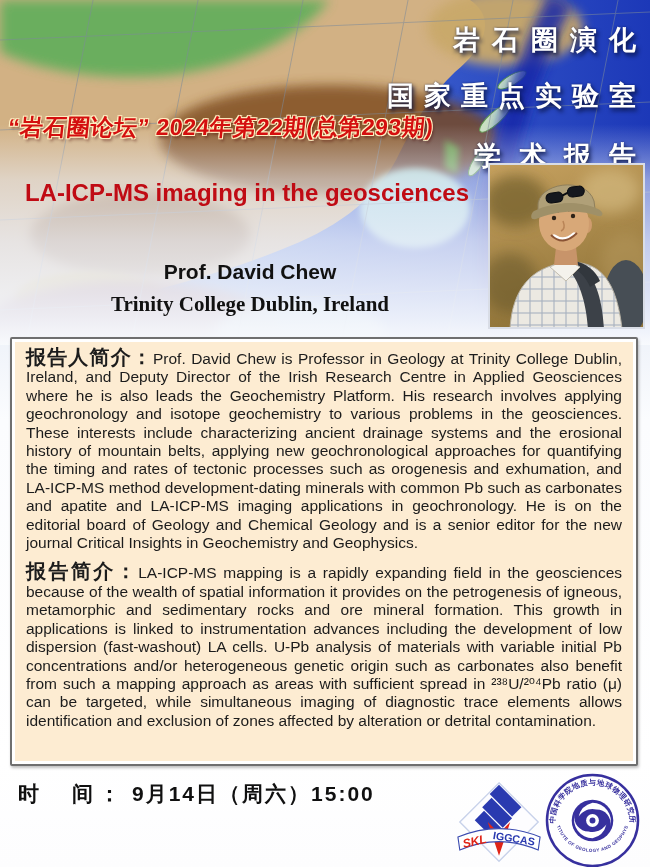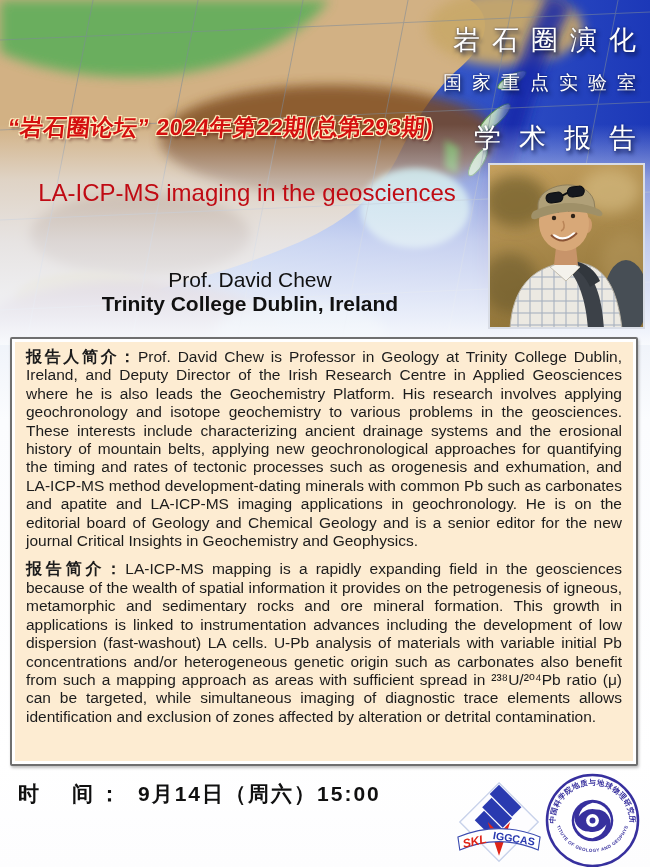--- a/index.html
+++ b/index.html
@@ -6,47 +6,47 @@
   .poster{
     position:relative;width:650px;height:867px;overflow:hidden;margin:0 auto;
     font-family:"Liberation Sans","DejaVu Sans",sans-serif;
     background:linear-gradient(180deg,#e8edf7 0px,#eef2f9 330px,#fbfcfe 420px,#ffffff 760px,#fdfdfe 867px);
   }
   .map-wrap{position:absolute;top:0;left:0;width:650px;height:345px;}
   .map-wrap svg{display:block;}
   .map-fade{position:absolute;top:0;left:0;width:650px;height:345px;
     background:linear-gradient(180deg,rgba(236,240,250,0) 0%,rgba(236,240,250,0) 36%,
       rgba(234,239,250,.55) 52%,rgba(236,240,250,.8) 70%,rgba(243,246,252,.95) 92%,#f8fafd 100%);}
-  .lab-block{position:absolute;top:22px;right:14px;text-align:right;color:#fff;font-weight:normal;
+  .lab-block{position:absolute;top:22px;right:14px;text-align:right;color:#fff;font-weight:bold;
     text-shadow:2px 3px 4px rgba(8,18,64,.9),0 0 2px rgba(8,18,64,.6);}
   .lab-line1{font-size:27px;letter-spacing:12px;margin-right:-12px;}
-  .lab-line2{font-size:19px;letter-spacing:10px;margin-right:-10px;margin-top:12px;text-align:right;}
+  .lab-line2{font-size:27px;letter-spacing:10px;margin-right:-10px;margin-top:20px;text-align:right;}
   .lab-line3{font-size:27px;letter-spacing:18px;margin-right:-18px;margin-top:24px;}
   .banner{position:absolute;top:112px;left:8px;width:480px;font-size:23px;font-weight:bold;
     color:var(--banner-red,#d40f0f);transform:skewX(-6deg);letter-spacing:.5px;white-space:nowrap;
     text-shadow:-1px -1px 0 var(--banner-outline,#ffefc2),1px -1px 0 var(--banner-outline,#ffefc2),
       -1px 1px 0 var(--banner-outline,#ffefc2),1px 1px 0 var(--banner-outline,#ffefc2),
       2px 3px 3px rgba(70,0,0,.45);}
   .talk-title{position:absolute;top:176px;left:12px;width:470px;text-align:center;
-    color:var(--title-red,#c00b14);font-weight:normal;font-size:24px;line-height:33px;}
-  .speaker{position:absolute;top:268px;left:0;width:500px;text-align:center;
-    font-size:21px;font-weight:normal;color:#111;}
+    color:var(--title-red,#c00b14);font-weight:bold;font-size:24px;line-height:33px;}
+  .speaker{position:absolute;top:260px;left:0;width:500px;text-align:center;
+    font-size:21px;font-weight:bold;color:#111;}
   .affiliation{position:absolute;top:292px;left:0;width:500px;text-align:center;
-    font-size:21px;font-weight:bold;color:#111;}
+    font-size:21px;font-weight:bold;color:#111;font-family:Liberation Serif, serif;}
   .photo{position:absolute;top:163px;left:488px;width:157px;height:166px;}
   .infobox{position:absolute;top:337px;left:10px;width:628px;height:429px;box-sizing:border-box;
     background:var(--box-bg,#fdecd2);border:2px solid var(--box-border,#6f6f6f);border-radius:2px;
     box-shadow:inset 0 0 0 3px #ffffff,1px 2px 3px rgba(0,0,0,.25);padding:9px 14px 6px 14px;}
   .infobox p{margin:0;font-size:15.5px;line-height:18.4px;text-align:justify;
     color:var(--text-dark,#1c1c1c);}
   .infobox p + p{margin-top:10px;}
-  .cjk-label{font-weight:bold;font-size:16px;}
+  .cjk-label{font-weight:bold;font-size:20px;}
   .detail-row{position:absolute;left:18px;font-size:21px;font-weight:bold;color:#101010;
     letter-spacing:2px;white-space:nowrap;}
-  .detail-row .d-label{letter-spacing:6px;margin-right:12px;text-align:right;}
+  .detail-row .d-label{letter-spacing:6px;margin-right:6px;text-align:right;}
   .row-time{top:780px;}
   .row-venue{top:821px;}
   .skl-logo{position:absolute;left:452px;top:781px;width:94px;height:84px;}
   .seal-logo{position:absolute;left:545px;top:773px;width:95px;height:95px;}
 </style>
 </head>
 <body>
 
 <div class="poster">
 

